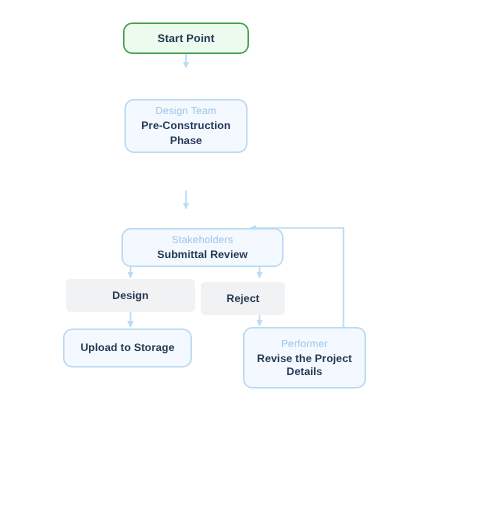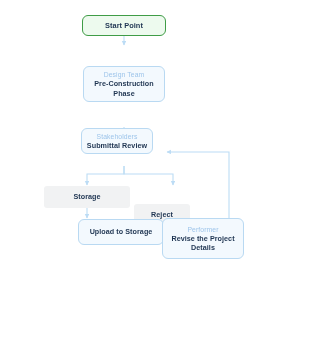--- a/index.html
+++ b/index.html
@@ -112,34 +112,34 @@
   <div class="node start" style="left:82px; top:15px; width:84px; height:21px;align-items:center;">
     <div class="title">Start Point</div>
   </div>
 
   <div class="node process" style="left:83px; top:46px; width:82px; height:36px;margin-top:20px;">
     <div class="role">Design Team</div>
     <div class="title">Pre-Construction Phase</div>
   </div>
 
 
-  <div class="node process" style="left:81px; top:128px; width:72px; height:26px;">
+  <div class="node process" style="left:81px; top:152px; width:108px; height:26px;">
     <div class="role">Stakeholders</div>
     <div class="title">Submittal Review</div>
   </div>
 
   <div class="node plain" style="left:44px; top:186px; width:86px; height:22px;">
-    <div class="title">Storage</div>
+    <div class="title">Design</div>
   </div>
 
-  <div class="node plain" style="left:134px; top:204px; width:56px; height:22px;">
+  <div class="node plain" style="left:134px; top:188px; width:56px; height:22px;">
     <div class="title">Reject</div>
   </div>
 
-  <div class="node process" style="left:42px; top:219px; width:86px; height:26px;margin-left:36px;">
+  <div class="node process" style="left:42px; top:219px; width:86px; height:26px;">
     <div class="title">Upload to Storage</div>
   </div>
 
   <div class="node process" style="left:136px; top:218px; width:82px; height:41px;margin-left:26px;">
     <div class="role">Performer</div>
     <div class="title">Revise the Project Details</div>
   </div>
 
 </div>
 

